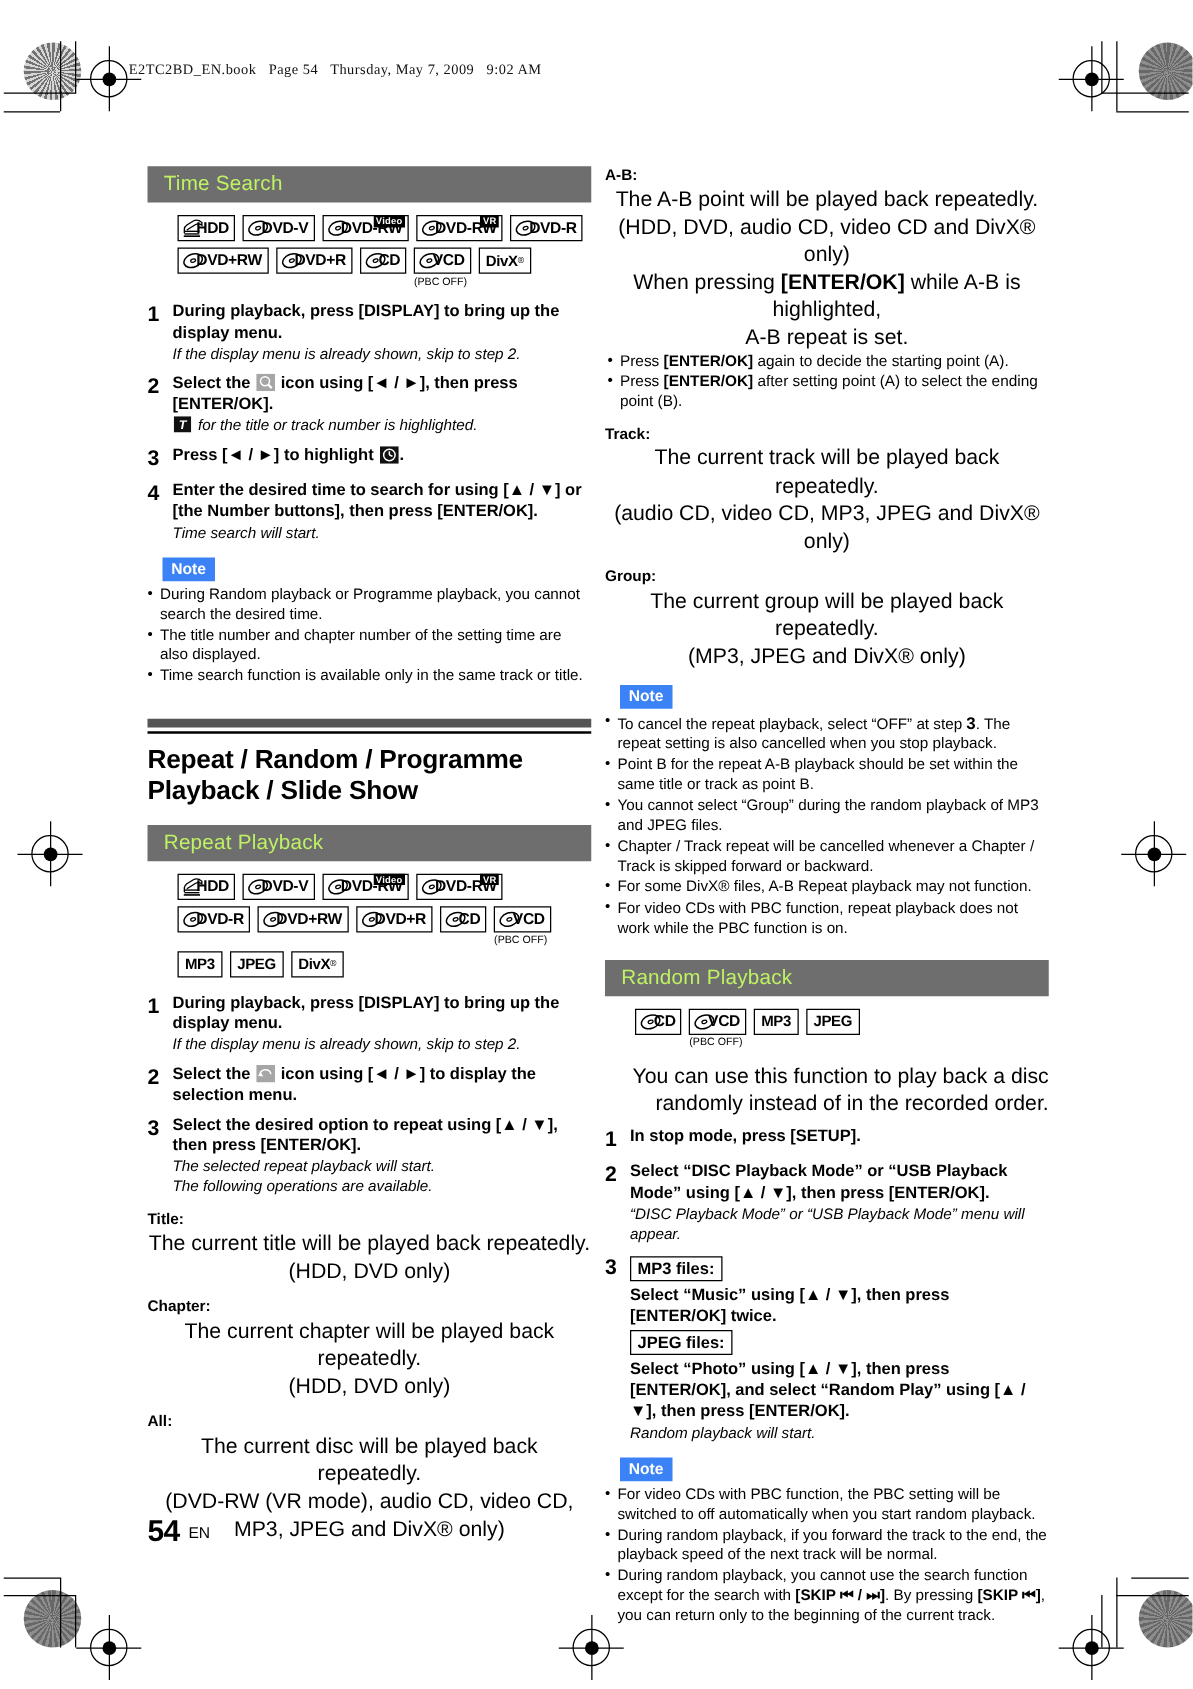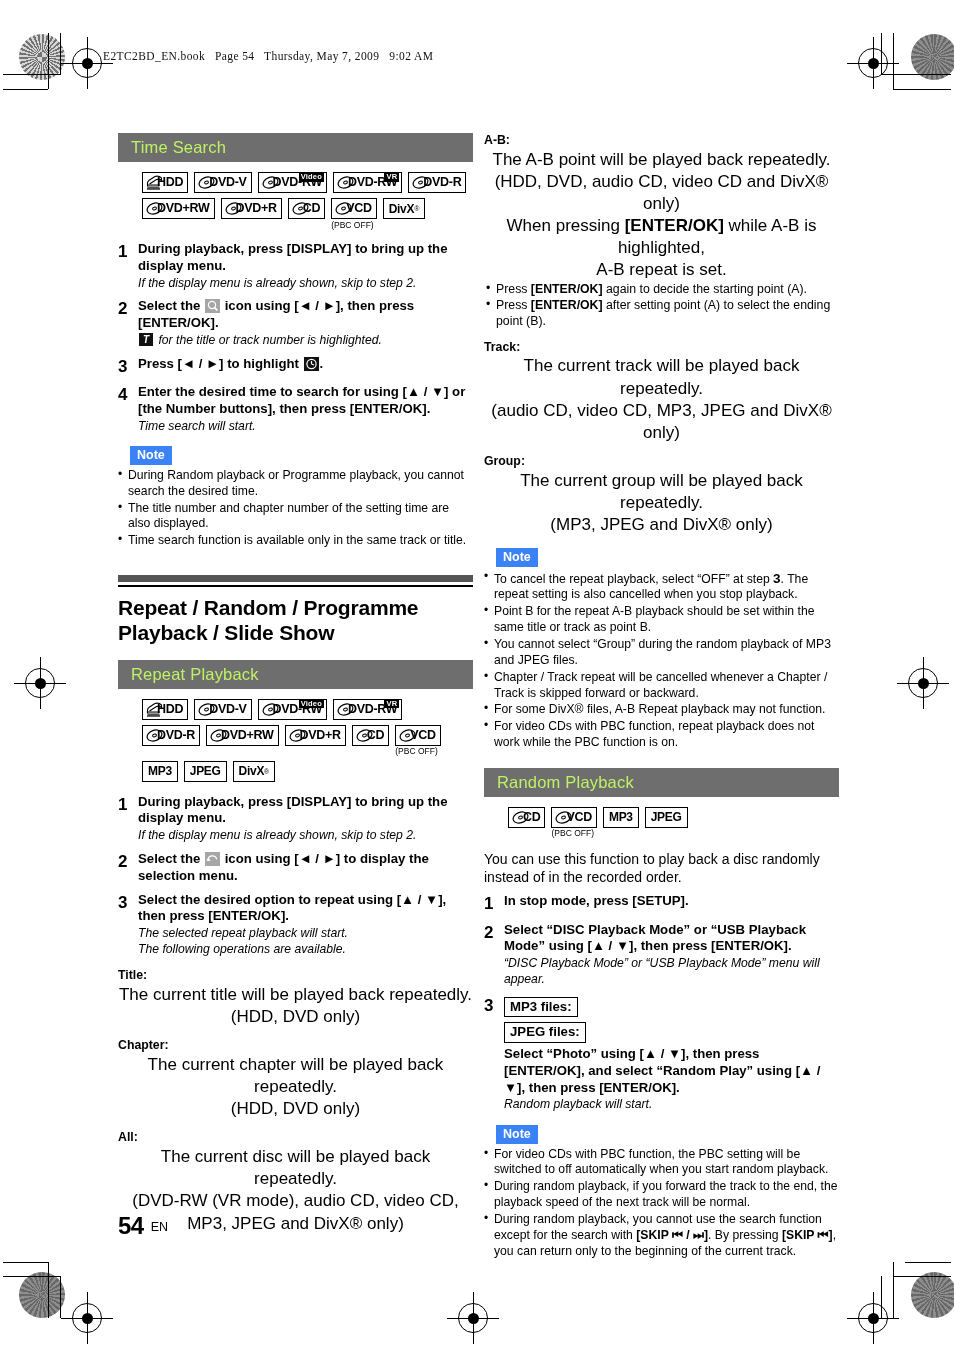--- a/index.html
+++ b/index.html
@@ -273,23 +273,24 @@
     position: relative;
   }
   ul.sub-bullets li::before {
     content: "\2022";
     position: absolute;
     left: 2px;
     top: -1px;
   }
 
   .plain-para {
-    font-size: 14px;
+    font-size: 17px;
     line-height: 1.3;
     margin: 8px 0 4px 0;
+    text-align: right;
   }
 
   
   .glyph {
     display: inline-block;
     width: 15px;
     height: 14px;
     vertical-align: -3px;
     position: relative;
     margin: 0 1px;
@@ -810,20 +811,21 @@
         <div class="step-lead">Select “DISC Playback Mode” or “USB Playback Mode” using [▲ / ▼], then press [ENTER/OK].</div>
         <div class="step-sub">“DISC Playback Mode” or “USB Playback Mode” menu will appear.</div>
       </div>
     </div>
 
     <div class="step">
       <div class="step-num">3</div>
       <div class="step-body">
         <div>
           <div class="boxed-label">MP3 files:</div>
+          <div class="step-lead">Select “Music” using [▲ / ▼], then press [ENTER/OK] twice.</div>
         </div>
         <div>
           <div class="boxed-label">JPEG files:</div>
           <div class="step-lead">Select “Photo” using [▲ / ▼], then press [ENTER/OK], and select “Random Play” using [▲ / ▼], then press [ENTER/OK].</div>
           <div class="step-sub">Random playback will start.</div>
         </div>
       </div>
     </div>
 
     <div><span class="note-tag">Note</span></div>

